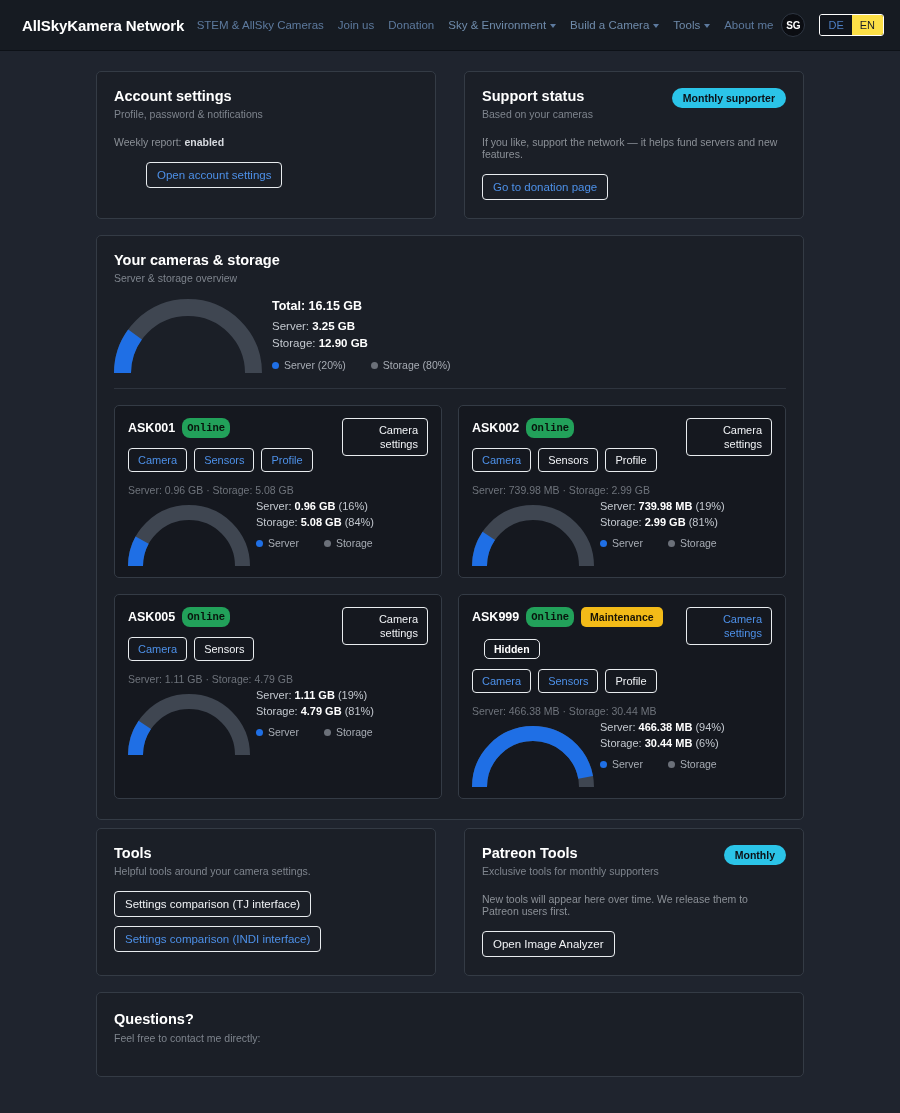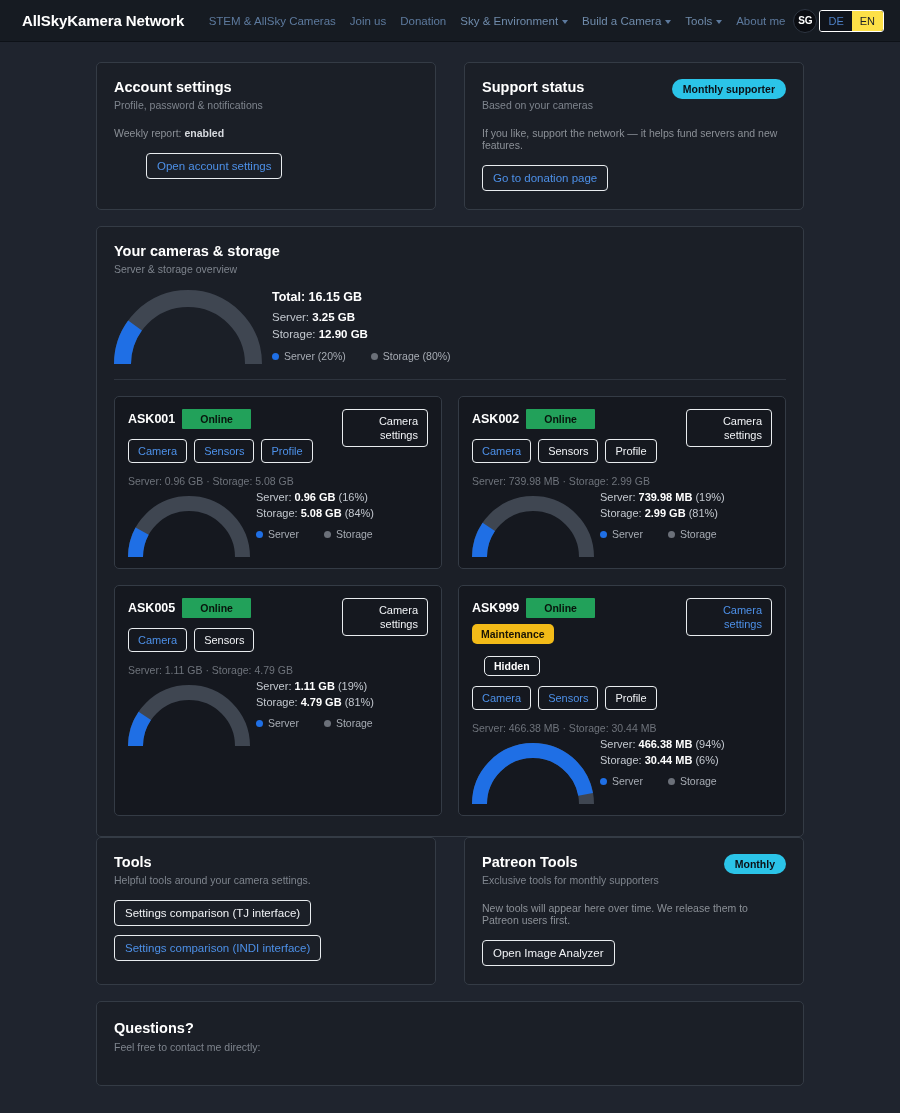--- a/index.html
+++ b/index.html
@@ -6,21 +6,21 @@
   html, body {
     width: 900px;
     background: #1f242e;
     font-family: "Liberation Sans", sans-serif;
     color: #e8eaed;
     -webkit-font-smoothing: antialiased;
   }
 
   
   .navbar {
-    height: 42px;
+    height: 51px;
     background: #161b22;
     display: flex;
     align-items: center;
     padding: 0 16px 0 22px;
     border-bottom: 1px solid #0d1117;
   }
   .brand {
     font-size: 15px;
     font-weight: bold;
     color: #ffffff;
@@ -60,21 +60,21 @@
     font-size: 10px;
     font-weight: bold;
     display: flex;
     align-items: center;
     justify-content: center;
     margin-left: 8px;
     cursor: pointer;
   }
   .lang-toggle {
     display: flex;
-    margin-left: 2px;
+    margin-left: 14px;
     border-radius: 3px;
     overflow: hidden;
     border: 1px solid #ffffff;
   }
   .lang-btn {
     font-size: 11px;
     padding: 3px 8px;
     cursor: pointer;
     line-height: 14px;
   }
@@ -156,30 +156,30 @@
 
   .badge {
     font-size: 10.5px;
     font-weight: bold;
     border-radius: 11px;
     padding: 3px 11px;
     line-height: 14px;
     white-space: nowrap;
   }
   .badge-cyan { background: #2bc4e8; color: #0c1016; }
-  .badge-green { background: #22a15a; color: #08140c; border-radius: 1px; padding: 3px 18px; }
+  .badge-green { background: #22a15a; color: #08140c; border-radius: 8px; padding: 3px 5px; font-family: Liberation Mono, monospace; }
   .badge-amber { background: #f3bb18; color: #1a1405; border-radius: 5px; padding: 3px 9px; }
   .badge-hidden {
     background: #14181f; color: #ffffff;
     border: 1px solid #e9ecef; border-radius: 5px;
     padding: 2px 9px;
   }
 
   
-  .storage-card { margin-bottom: 0; padding-bottom: 20px; }
+  .storage-card { margin-bottom: 8px; padding-bottom: 20px; }
   .gauge-row {
     display: flex;
     align-items: center;
     gap: 10px;
     margin-top: 14px;
     padding-bottom: 14px;
     border-bottom: 1px solid #2e343e;
   }
   .gauge { position: relative; flex: none; }
   .gauge svg { display: block; }

